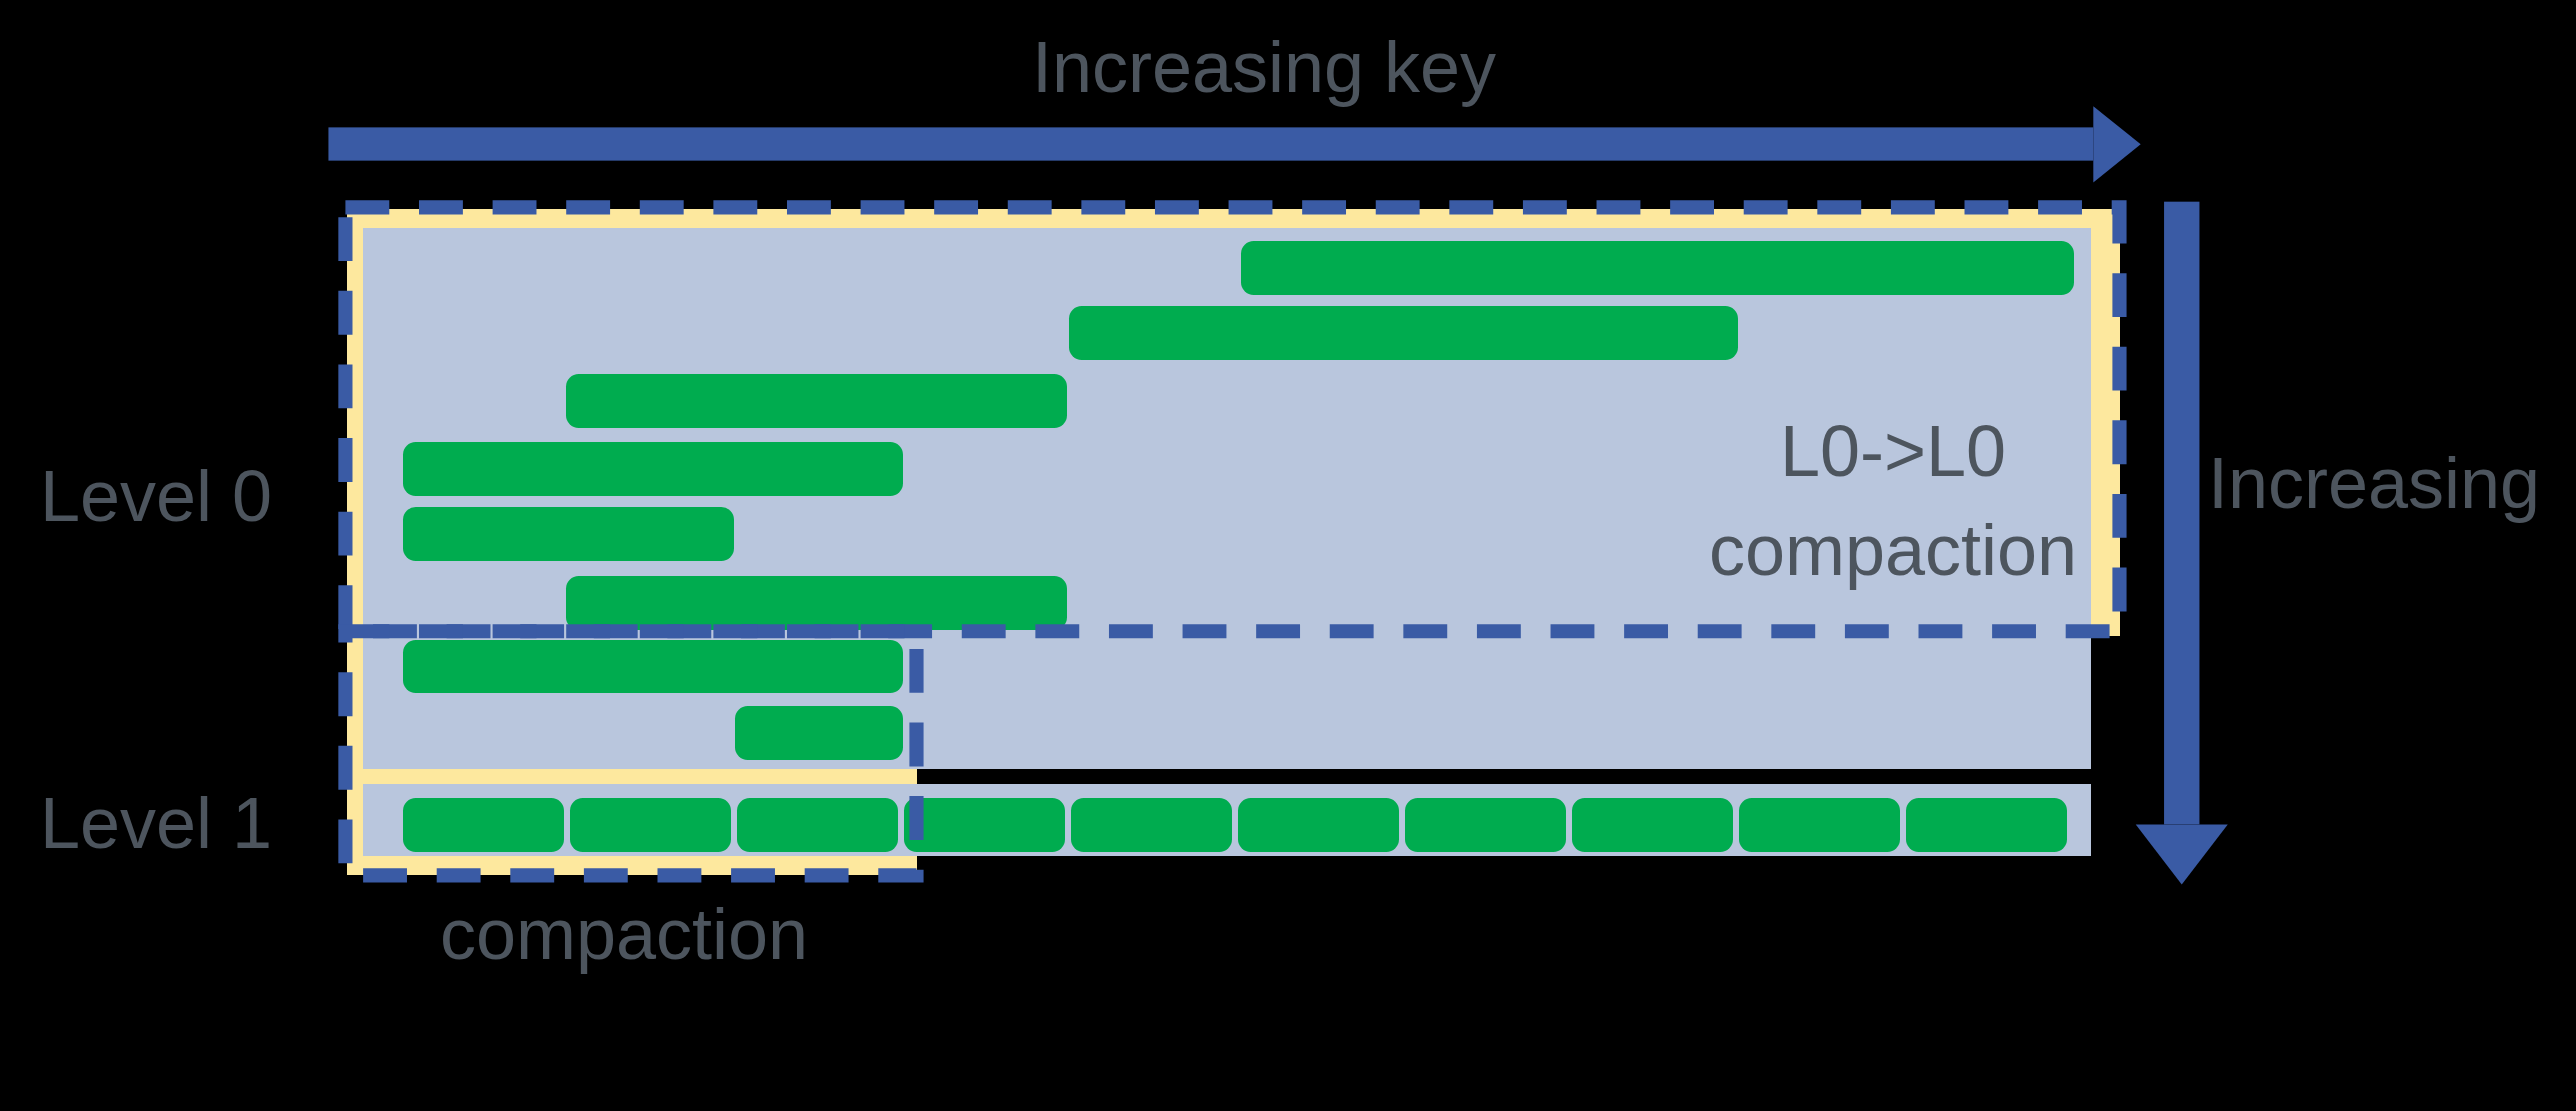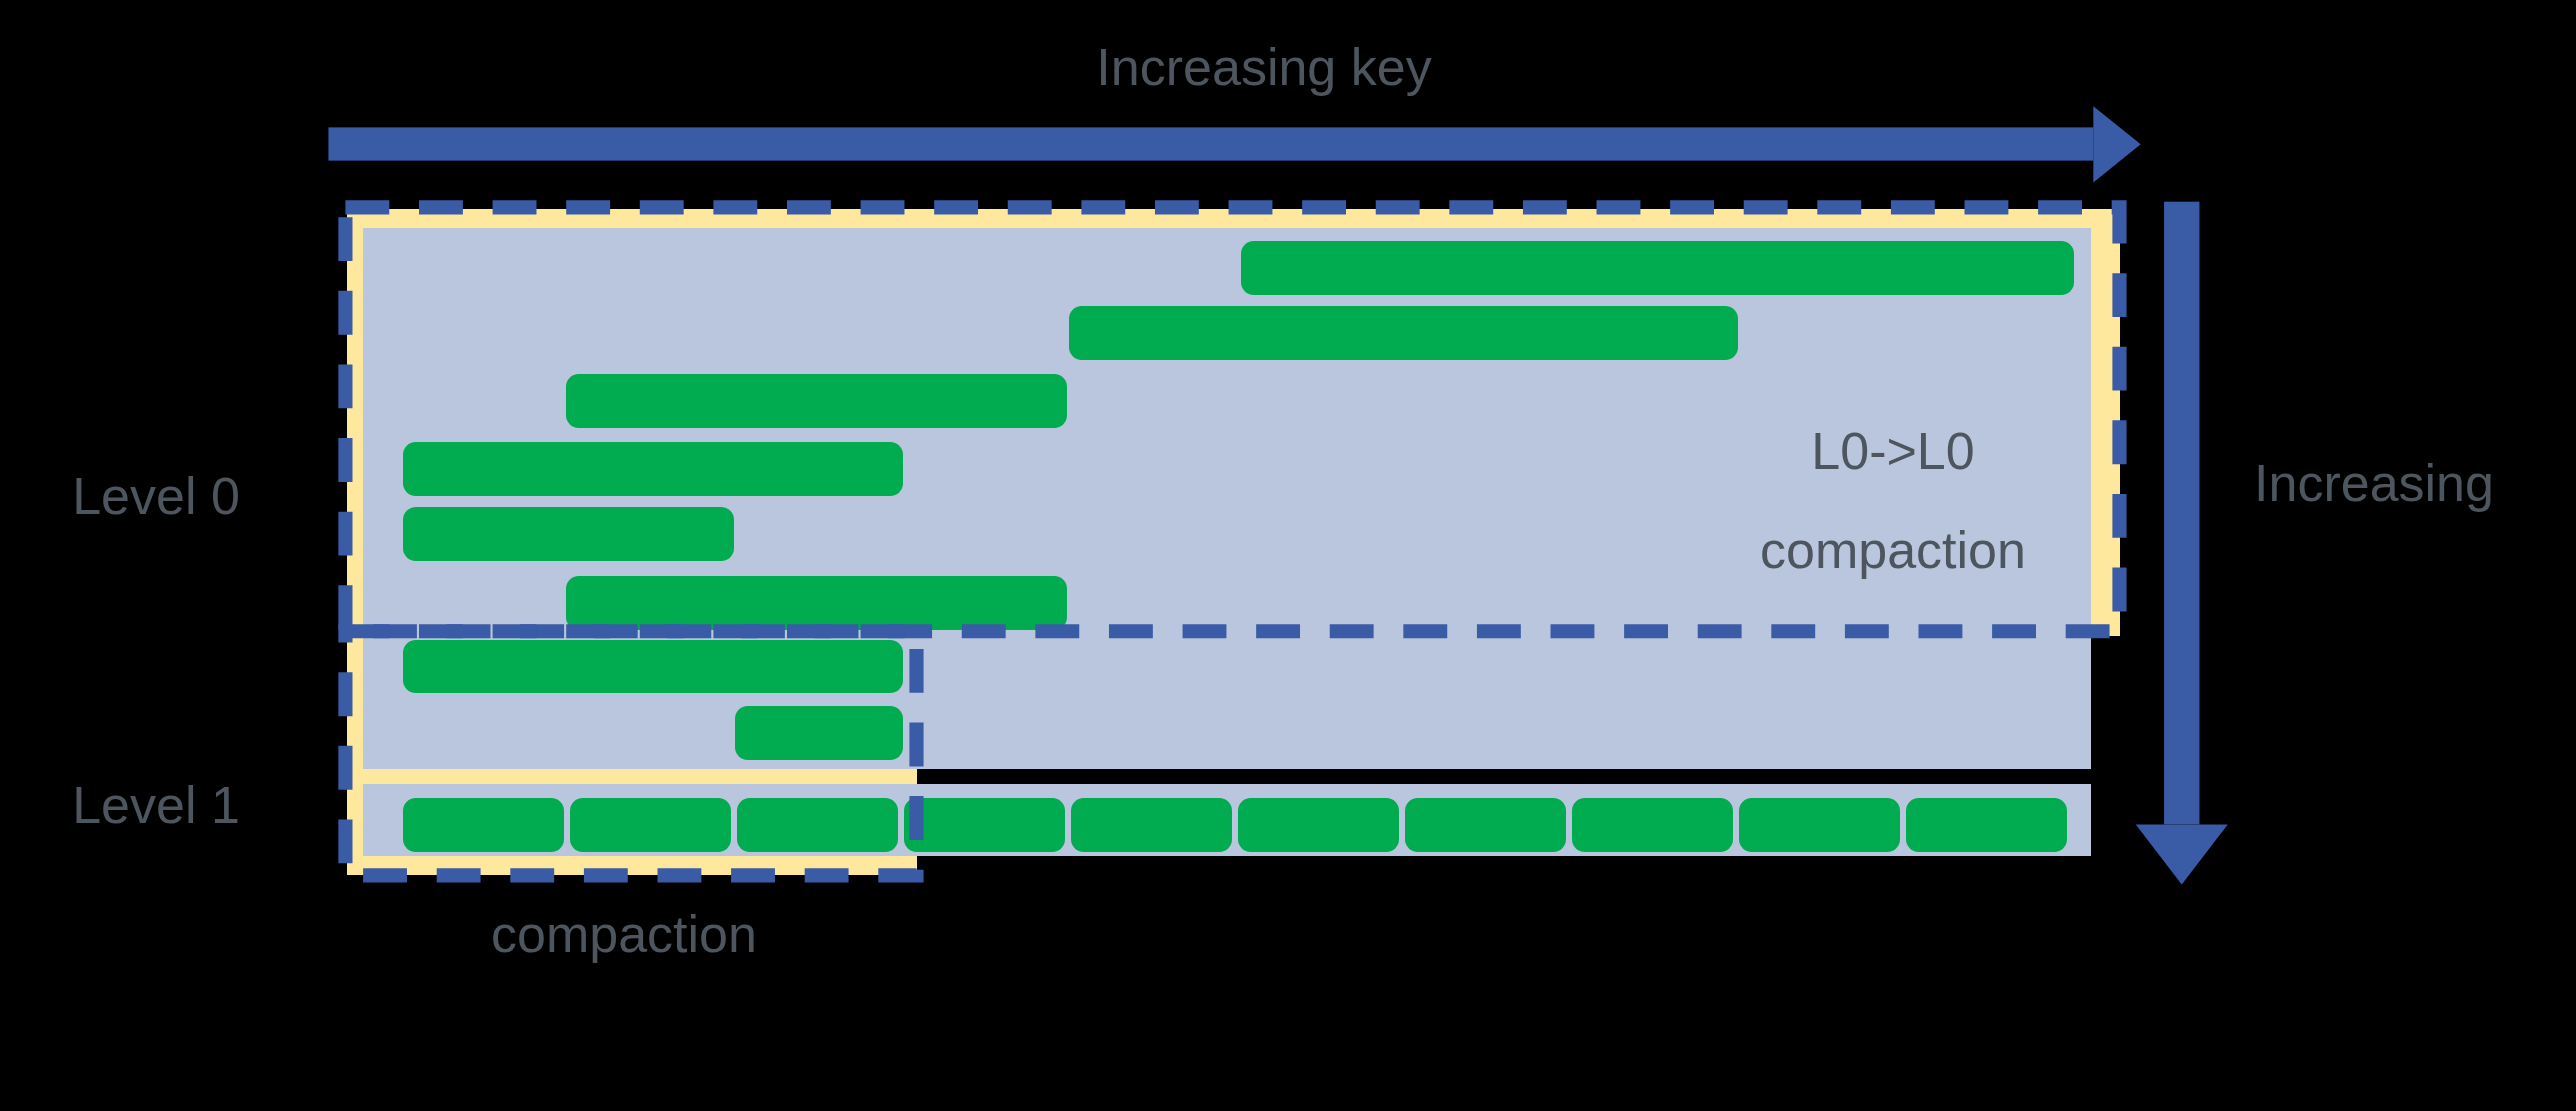--- a/index.html
+++ b/index.html
@@ -23,21 +23,21 @@
   
   .bars-layer{position:absolute;left:0;top:0;width:2576px;height:1111px;z-index:3;}
   .sstable{position:absolute;background:var(--sstable_green);border-radius:12.7px;}
   
   svg.overlay{position:absolute;left:0;top:0;z-index:4;pointer-events:none;}
   .dashed{fill:none;stroke:var(--accent_blue);stroke-width:20;stroke-dasharray:62 42;}
   .arrowfill{fill:var(--accent_blue);}
   
   .label{
     position:absolute;z-index:5;color:var(--text_gray);
-    font-size:52px;line-height:99px;white-space:nowrap;
+    font-size:72px;line-height:99px;white-space:nowrap;
     transform:translateX(-50%);text-align:center;
   }
 </style>
 </head>
 <body>
 
 <div class="yellow-rect" style="left:347px;top:209px;width:1773px;height:427px;"></div>
 <div class="yellow-rect" style="left:347px;top:631px;width:570px;height:244px;"></div>
 
 <div class="region" style="left:363px;top:228px;width:1728px;height:541px;"></div>
@@ -76,21 +76,21 @@
 </svg>
 
 <div class="label" style="left:1264px;top:17.7px;">Increasing key</div>
 
 <div class="label" style="left:2374px;top:434px;">
   <div>Increasing</div>
 </div>
 
 <div class="label" style="left:156px;top:447px;">Level 0</div>
 
-<div class="label" style="left:156px;top:756px;">Level 1</div>
+<div class="label" style="left:156px;top:774px;">Level 1</div>
 
 <div class="label" style="left:1893px;top:402px;">
   <div>L0-&gt;L0</div>
   <div>compaction</div>
 </div>
 
 <div class="label" style="left:624px;top:885px;">
   <div>compaction</div>
 </div>
 

